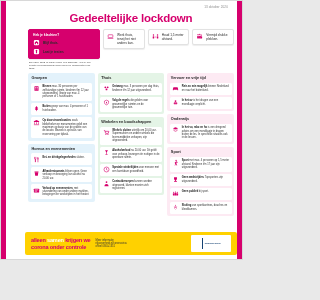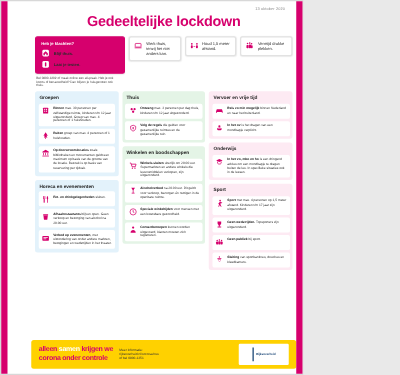--- a/index.html
+++ b/index.html
@@ -2,21 +2,21 @@
 <html><head>
 <meta charset="utf-8">
 <style>
   html,body{margin:0;padding:0;}
   body{
     width:243px;height:300px;overflow:hidden;
     background:#e9e9e9;
     font-family:"Liberation Sans", sans-serif;
   }
   .poster{
-    position:relative;width:243px;height:300px;
+    position:relative;width:243px;height:260px;
     background:#ffffff;box-sizing:border-box;
     border:1px solid #d8d8d8;
     display:flex;flex-direction:column;padding-left:19px;
   }
   .railL,.railR{position:absolute;top:0;bottom:0;width:5px;background:#d6006d;}
   .railL{left:0;}
   .railR{right:0;}
 
   
   .hdr{position:relative;padding:4px 10px 0 10px;flex:0 0 auto;}

